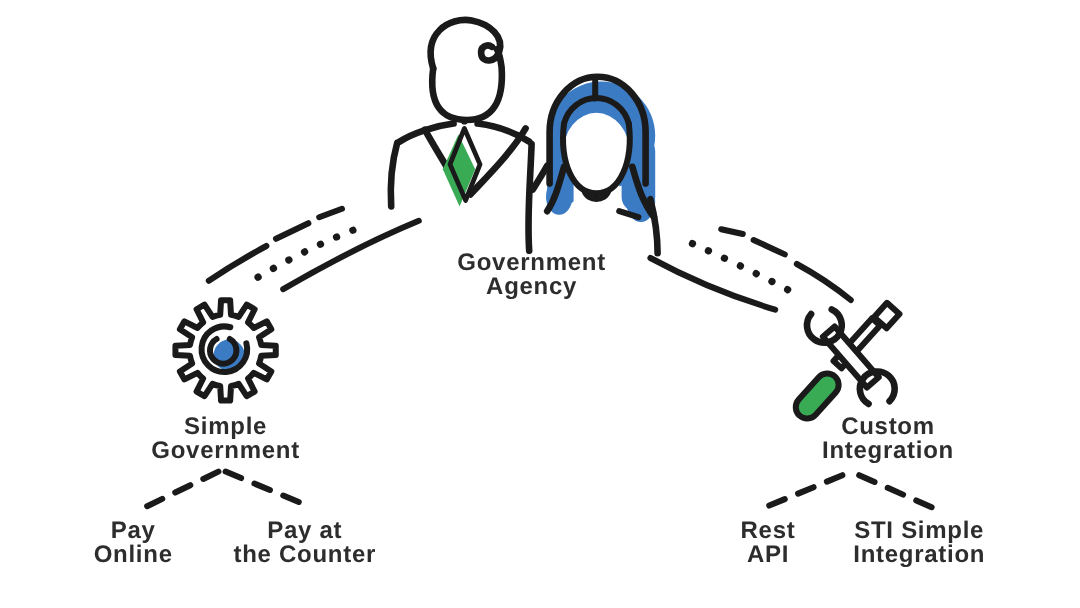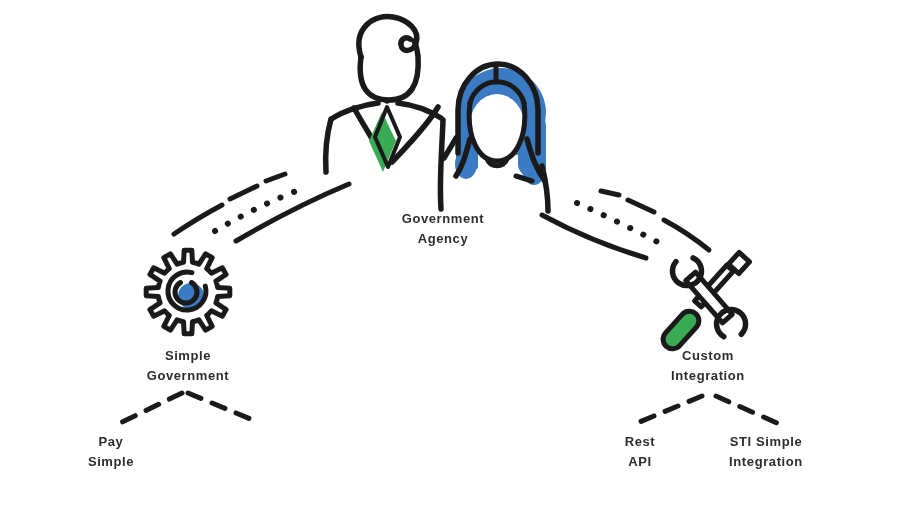--- a/index.html
+++ b/index.html
@@ -21,21 +21,21 @@
   .w55{stroke-width:5.5;}
   .dots{stroke-width:6;stroke-dasharray:0.1 14.6;}
   .forkdash{stroke-dasharray:14 12;}
   .whitefill{fill:#ffffff;}
   .bluefill{fill:var(--blue);stroke:none;}
   .greenfill{fill:var(--green);}
   .blackfill{fill:var(--outline);stroke:none;}
   .node-label{
     position:absolute;transform:translateX(-50%);
     white-space:pre-line;text-align:center;
-    font-weight:700;font-size:13px;line-height:20px;
+    font-weight:700;font-size:20px;line-height:20px;
     letter-spacing:0.6px;color:var(--text);
   }
 </style>
 </head>
 <body>
 
 <div id="stage">
 
   <svg id="art" width="900" height="507" viewBox="0 0 900 507">
 
@@ -113,22 +113,24 @@
     <g>
       <path class="ln w5 forkdash" d="M 702,396 L 637,423"></path>
       <path class="ln w5 forkdash" d="M 716,396 L 777,423"></path>
     </g>
   </svg>
 
   <div class="node-label" style="left:443px;top:209px;">Government
 Agency</div>
   <div class="node-label" style="left:188px;top:346px;">Simple
 Government</div>
-  <div class="node-label" style="left:708px;top:346px;">Custom
+  <div class="node-label" style="left:740px;top:346px;">Custom
 Integration</div>
   <div class="node-label" style="left:111px;top:432px;">Pay
-Simple</div>
+Online</div>
+  <div class="node-label" style="left:254px;top:432px;">Pay at
+the Counter</div>
   <div class="node-label" style="left:640px;top:432px;">Rest
 API</div>
   <div class="node-label" style="left:766px;top:432px;">STI Simple
 Integration</div>
 
 </div>
 
 </body></html>

